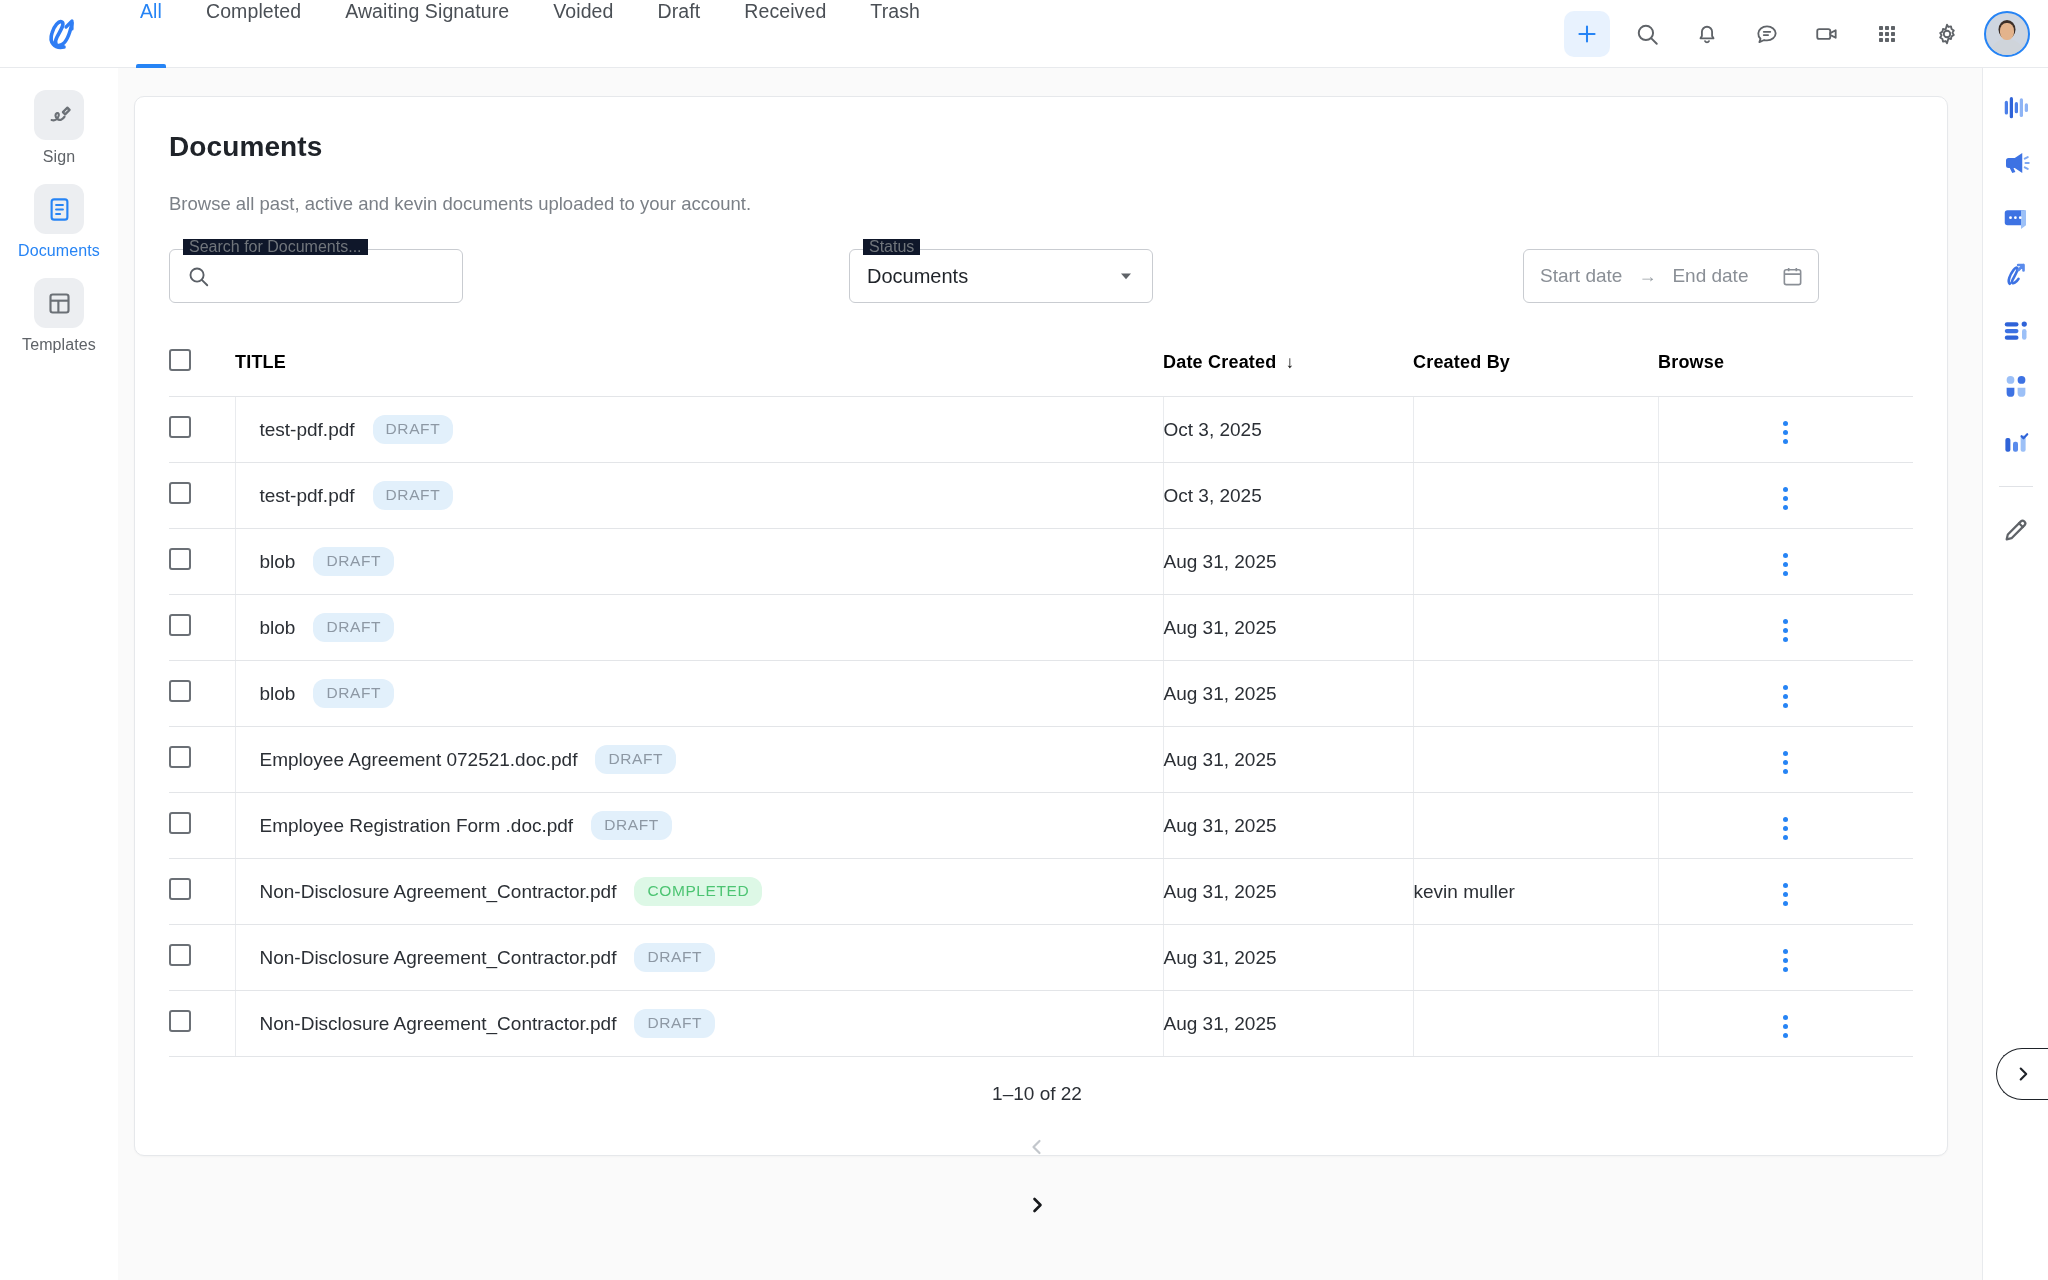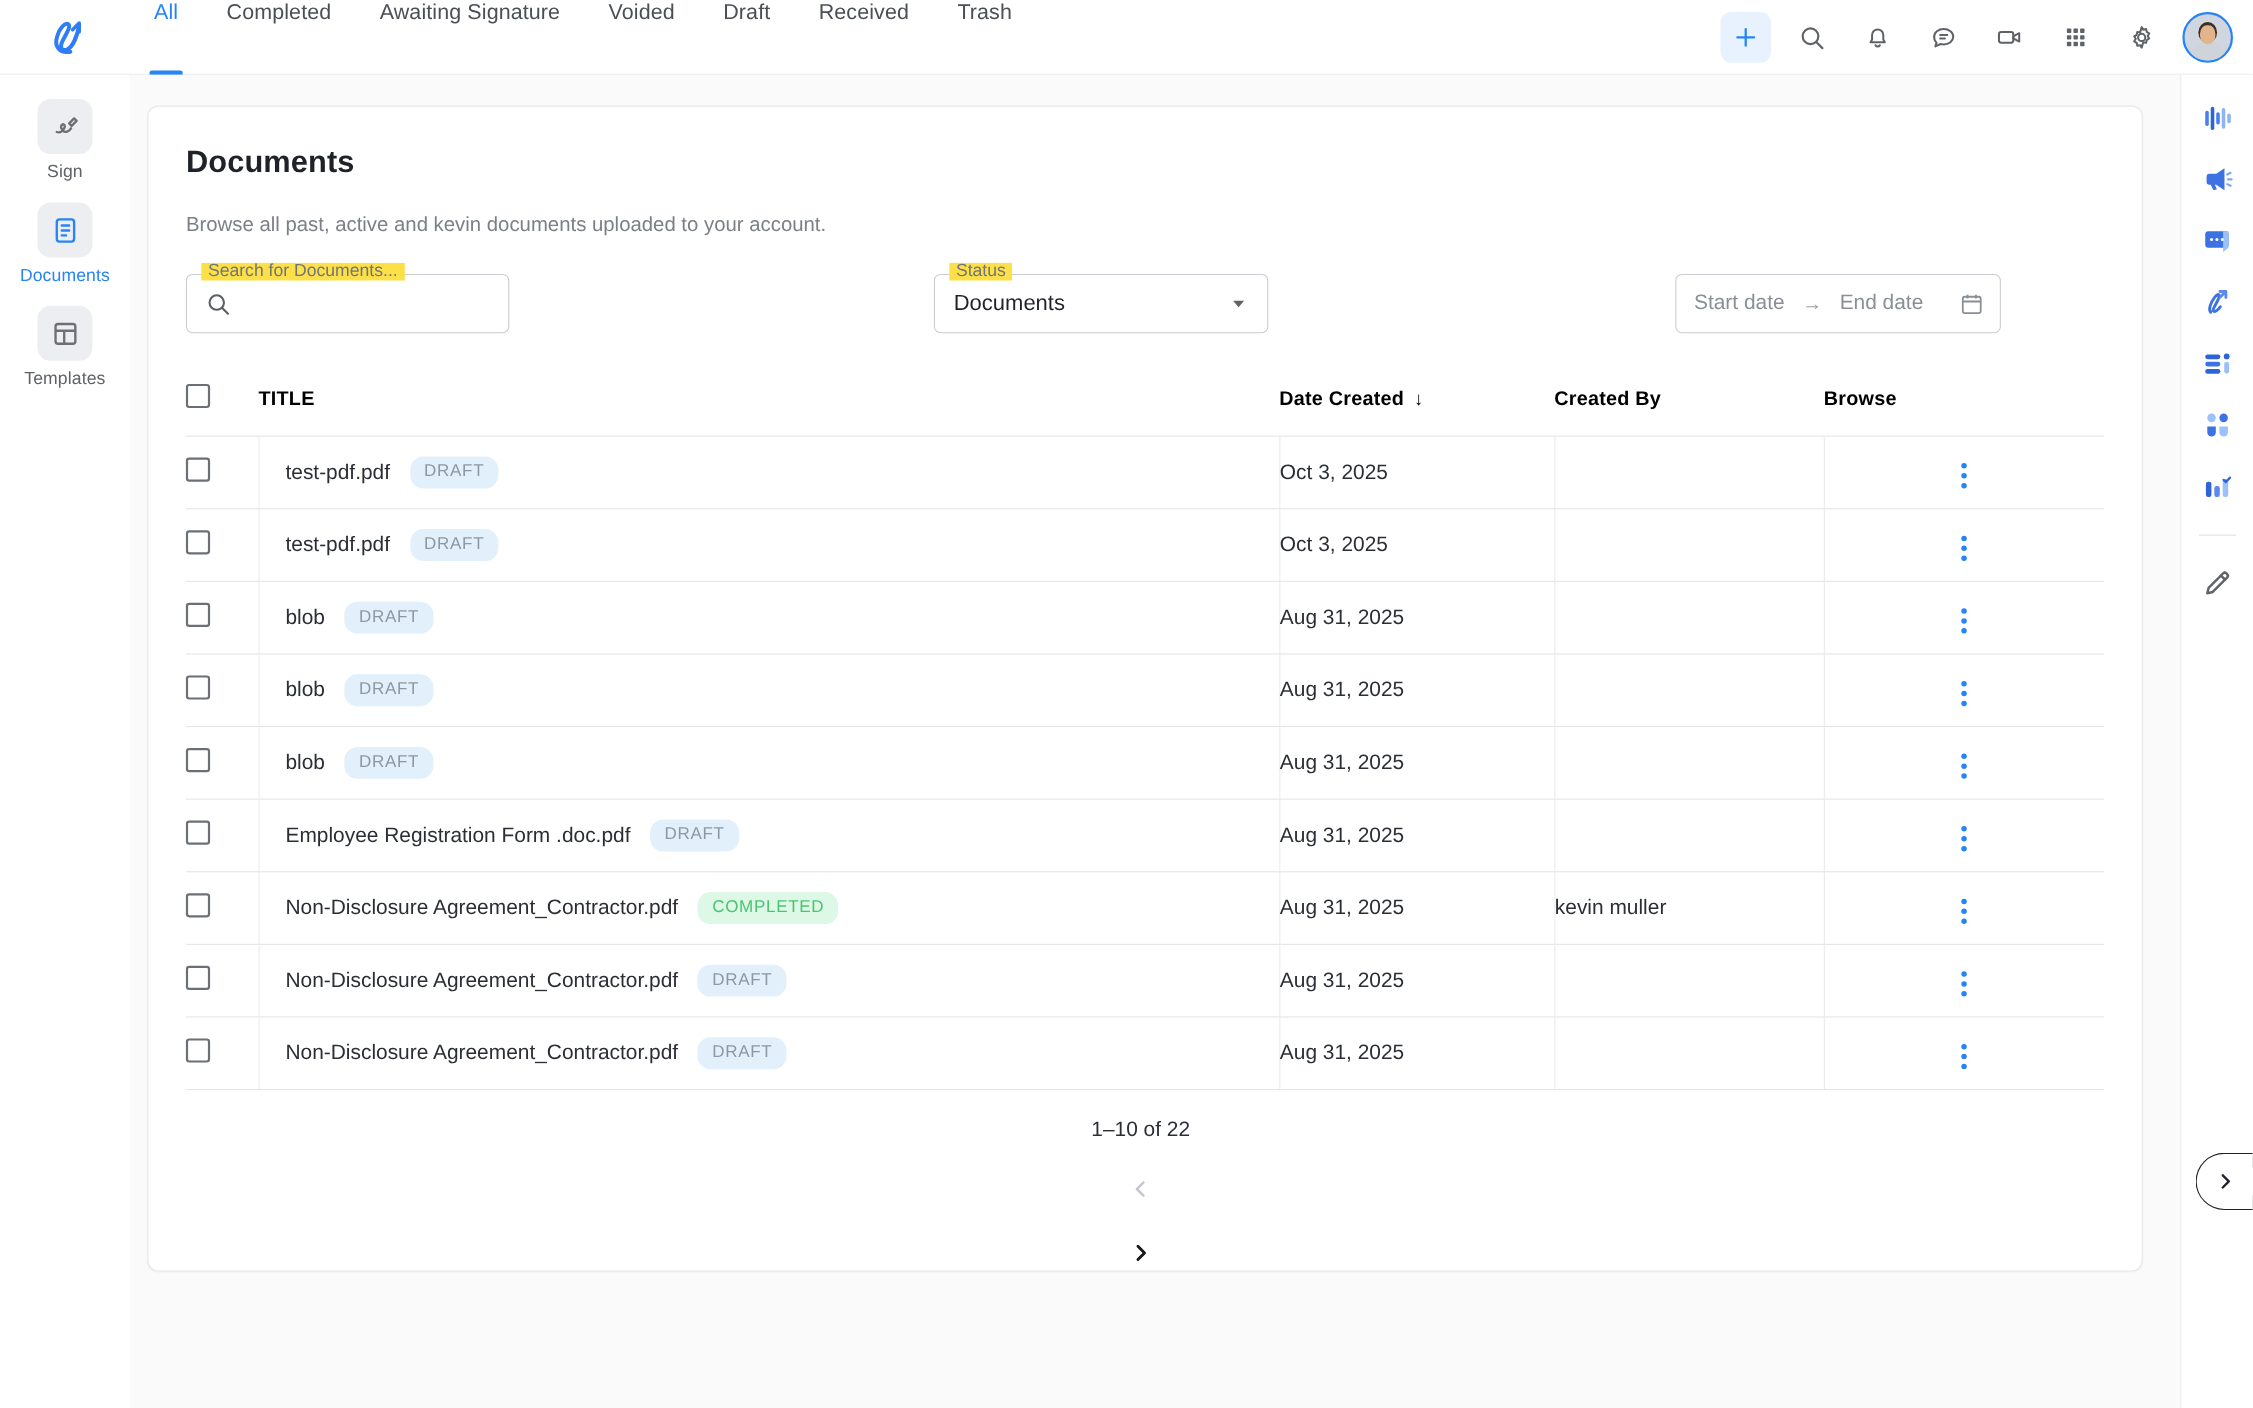--- a/index.html
+++ b/index.html
@@ -103,21 +103,21 @@
   .page-title { font-size: 28px; font-weight: 700; color: #1f2329; letter-spacing: .1px; }
   .page-sub { margin-top: 30px; font-size: 18.5px; color: #7b8087; }
 
   
   .filters { margin-top: 34px; height: 66px; position: relative; }
   .mui-field {
     position: absolute; border: 1px solid #c9ccd1; border-radius: 6px;
     height: 54px; background: #fff; display: flex; align-items: center;
   }
   .mui-legend {
-    position: absolute; top: -11px; left: 13px; background: #fde047;
+    position: absolute; top: -11px; left: 13px; background: #0f172a;
     padding: 0 6px; font-size: 16px; color: #70757b; line-height: 1;
   }
   #search-field { left: 0; width: 294px; }
   #status-field { left: 680px; width: 304px; cursor: pointer; }
   #date-field  { left: 1354px; width: 296px; }
   .search-ico { margin-left: 16px; color: #5a5f66; display: flex; }
   .status-val { margin-left: 17px; font-size: 20px; color: #1f2329; }
   .caret { margin-left: auto; margin-right: 16px; color: #5f6368; display: flex; }
   .dt { font-size: 19px; color: #8a8f96; }
   #date-field .dt:first-of-type { margin-left: 16px; }
@@ -513,20 +513,36 @@
             <td class="td-act"><span class="dots">
                 <i></i>
                 <i></i>
                 <i></i>
               </span></td>
           </tr>
           <tr>
             <td class="td-chk"><span class="cbox"></span></td>
             <td>
               <div class="td-title">
+                <span class="fname">Employee Agreement 072521.doc.pdf</span>
+                <span class="chip chip-draft">DRAFT</span>
+              </div>
+            </td>
+            <td class="td-pad"><span>Aug 31, 2025</span></td>
+            <td class="td-pad"><span></span></td>
+            <td class="td-act"><span class="dots">
+                <i></i>
+                <i></i>
+                <i></i>
+              </span></td>
+          </tr>
+          <tr>
+            <td class="td-chk"><span class="cbox"></span></td>
+            <td>
+              <div class="td-title">
                 <span class="fname">Employee Registration Form .doc.pdf</span>
                 <span class="chip chip-draft">DRAFT</span>
               </div>
             </td>
             <td class="td-pad"><span>Aug 31, 2025</span></td>
             <td class="td-pad"><span></span></td>
             <td class="td-act"><span class="dots">
                 <i></i>
                 <i></i>
                 <i></i>

